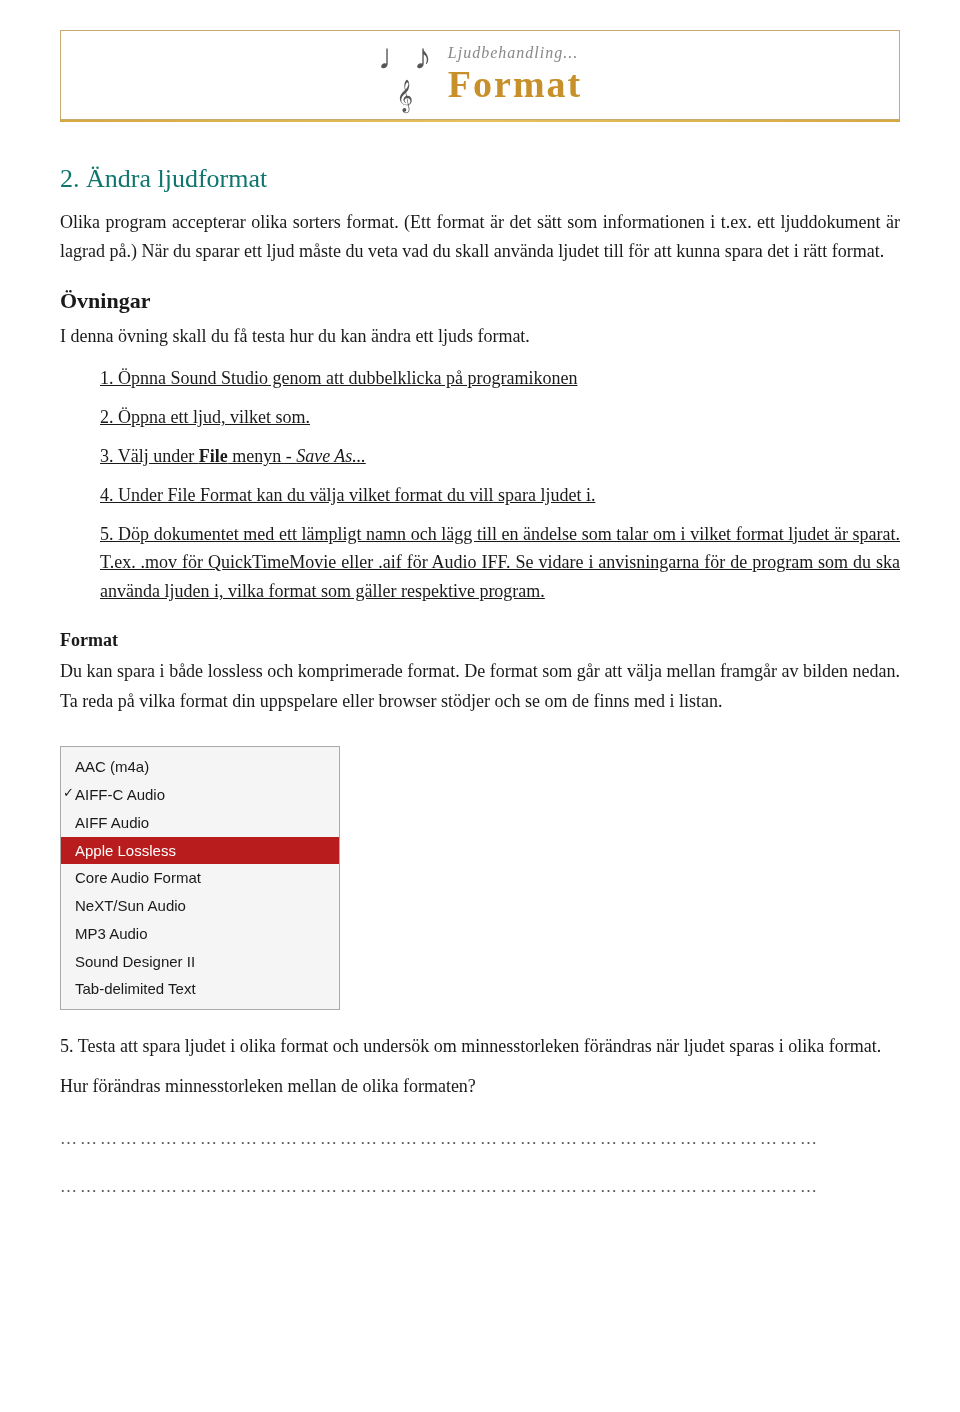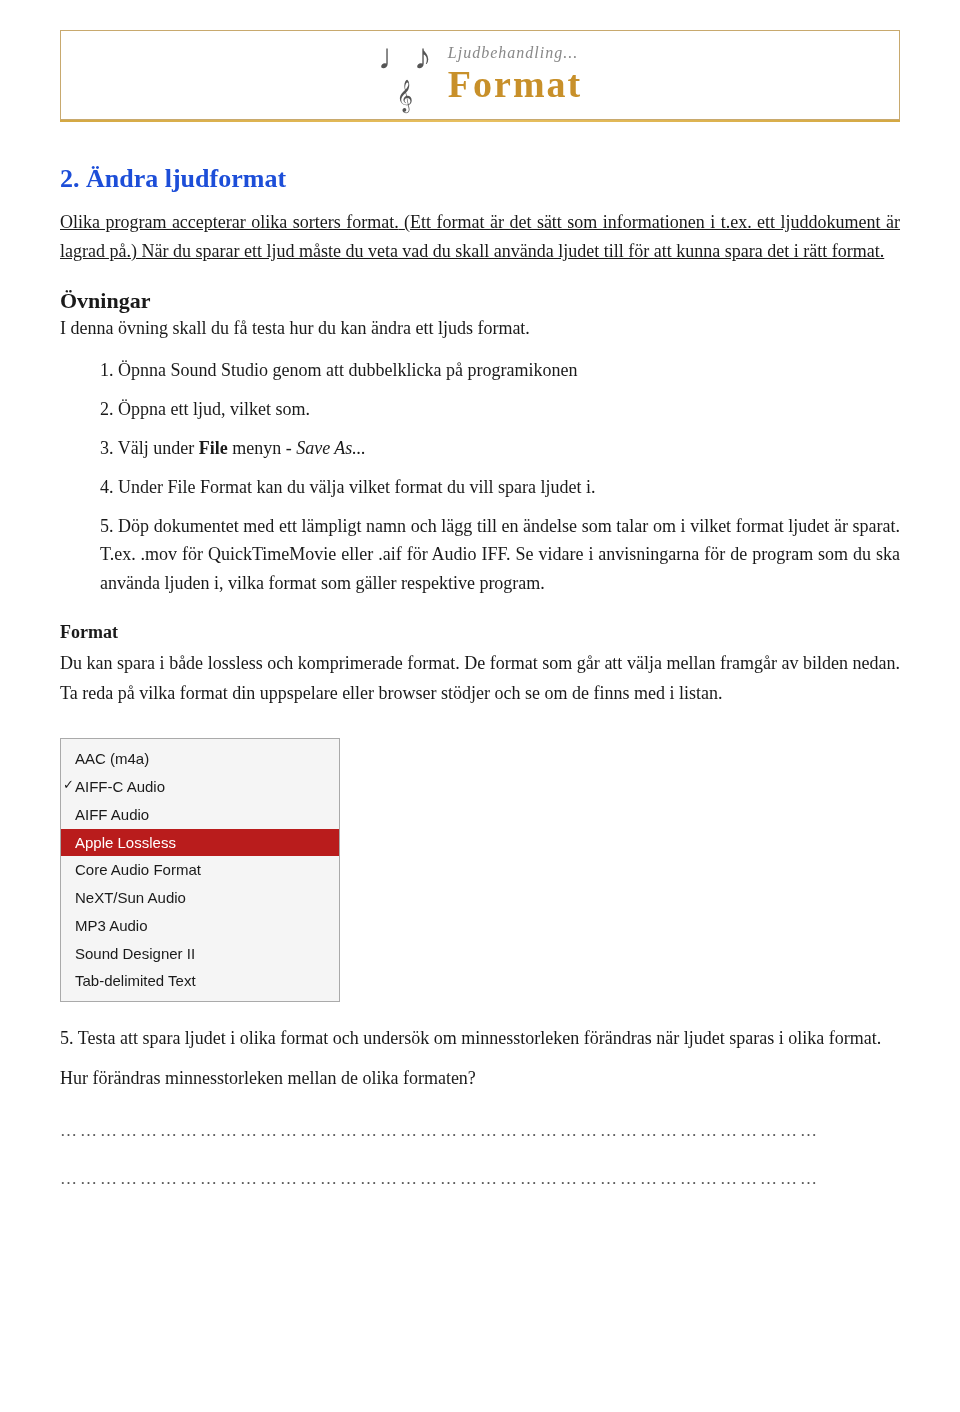--- a/index.html
+++ b/index.html
@@ -65,38 +65,38 @@
 
     .gold-line {
       width: 100%;
       height: 2px;
       background: linear-gradient(to right, #d4a843, #e8c060, #d4a843);
       margin-top: 0;
     }
 
     h1 {
       font-size: 26px;
-      font-weight: bold;
-      color: #1d4ed8;
+      font-weight: normal;
+      color: #0f766e;
       margin-bottom: 14px;
       margin-top: 12px;
     }
 
     .intro-text {
       margin-bottom: 14px;
       line-height: 1.6;
       text-align: justify;
-      text-decoration: underline;
     }
 
     h2 {
       font-size: 22px;
       font-weight: bold;
       color: #1a1a1a;
       margin-top: 22px;
+      margin-bottom: 8px;
     }
 
     .section-intro {
       line-height: 1.6;
       margin-bottom: 14px;
       text-align: justify;
     }
 
     ol {
       margin-left: 20px;
@@ -193,21 +193,21 @@
 <h1>2. Ändra ljudformat</h1>
 
 <p class="intro-text">
   <span>Olika program accepterar olika sorters format.</span>
   <span> (Ett format är det sätt som informationen i t.ex. ett ljuddokument är lagrad på.) När du sparar ett ljud måste du veta vad du skall använda ljudet till för att kunna spara det i rätt format.</span>
 </p>
 
 <h2>Övningar</h2>
 <p class="section-intro">I denna övning skall du få testa hur du kan ändra ett ljuds format.</p>
 
-<ol style="list-style: none; padding-left: 20px;">
+<ol style="list-style: none; padding-left: 20px; text-decoration: underline;">
   <li class="list-item-li">
     <span>1. Öpnna Sound Studio genom att dubbelklicka på programikonen</span>
   </li>
   <li class="list-item-li">
     <span>2. Öppna ett ljud, vilket som.</span>
   </li>
   <li class="list-item-li">
     <span>3. Välj under <strong>File</strong> menyn - <em>Save As...</em></span>
   </li>
   <li class="list-item-li">

